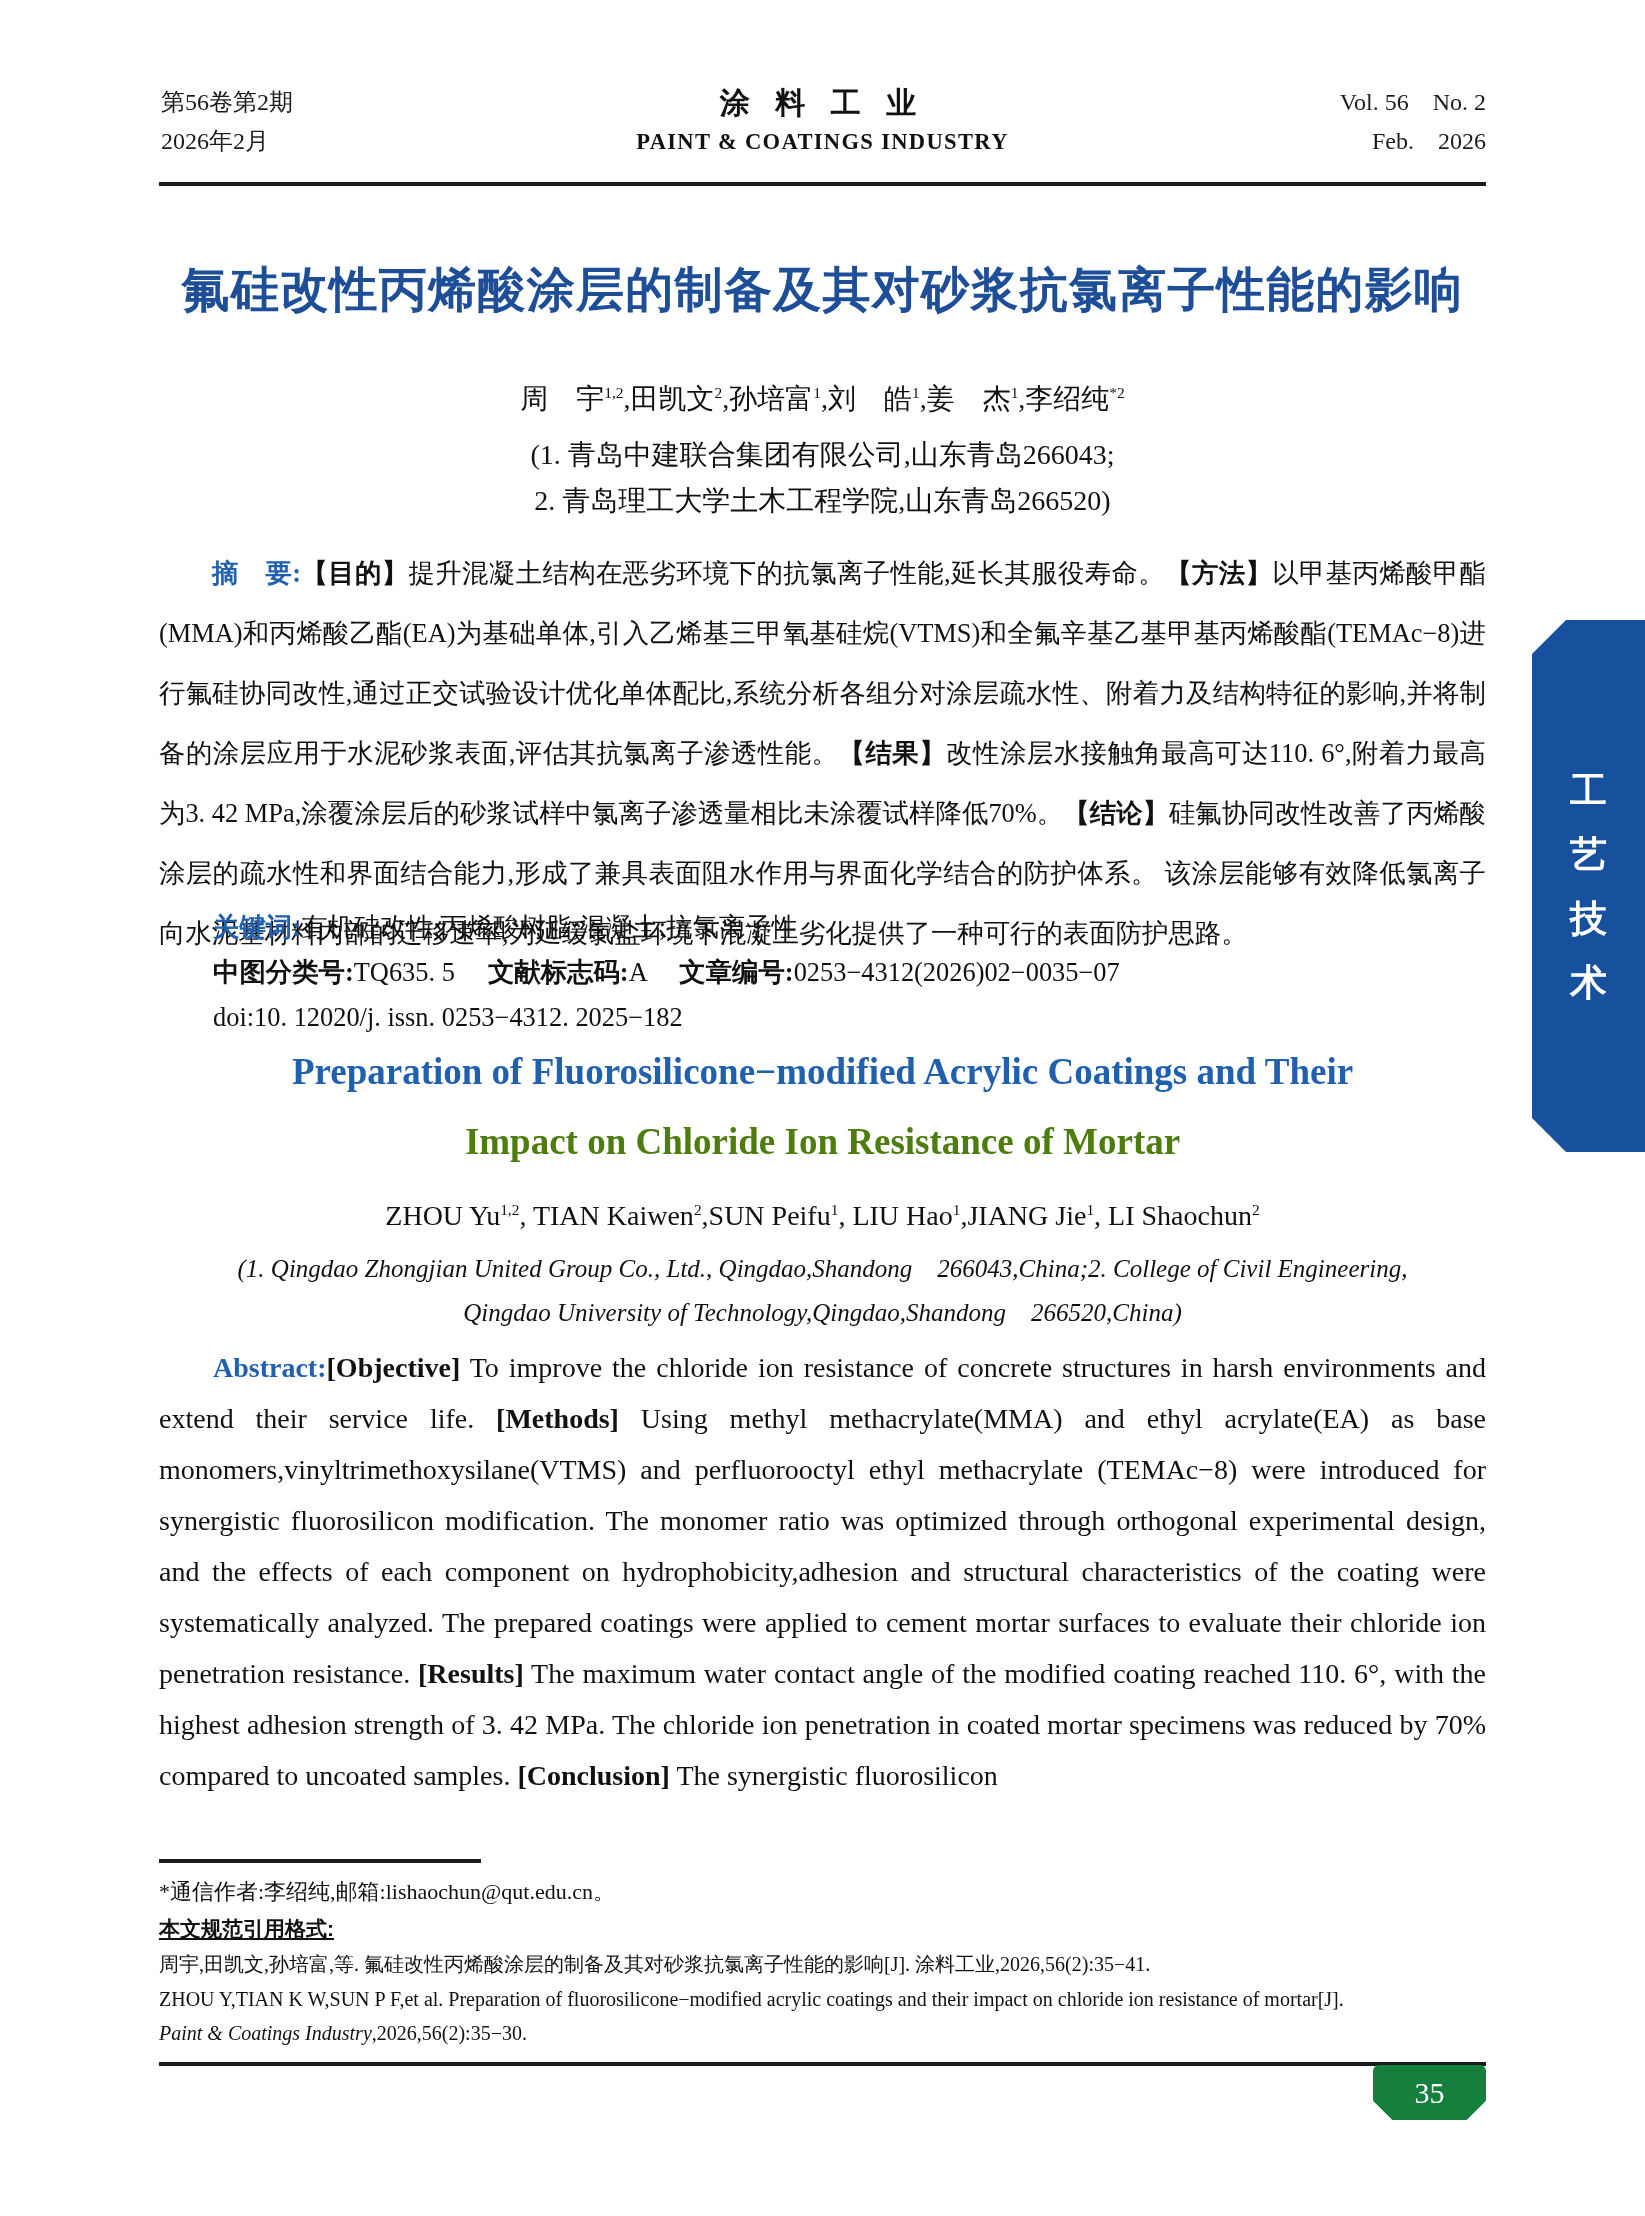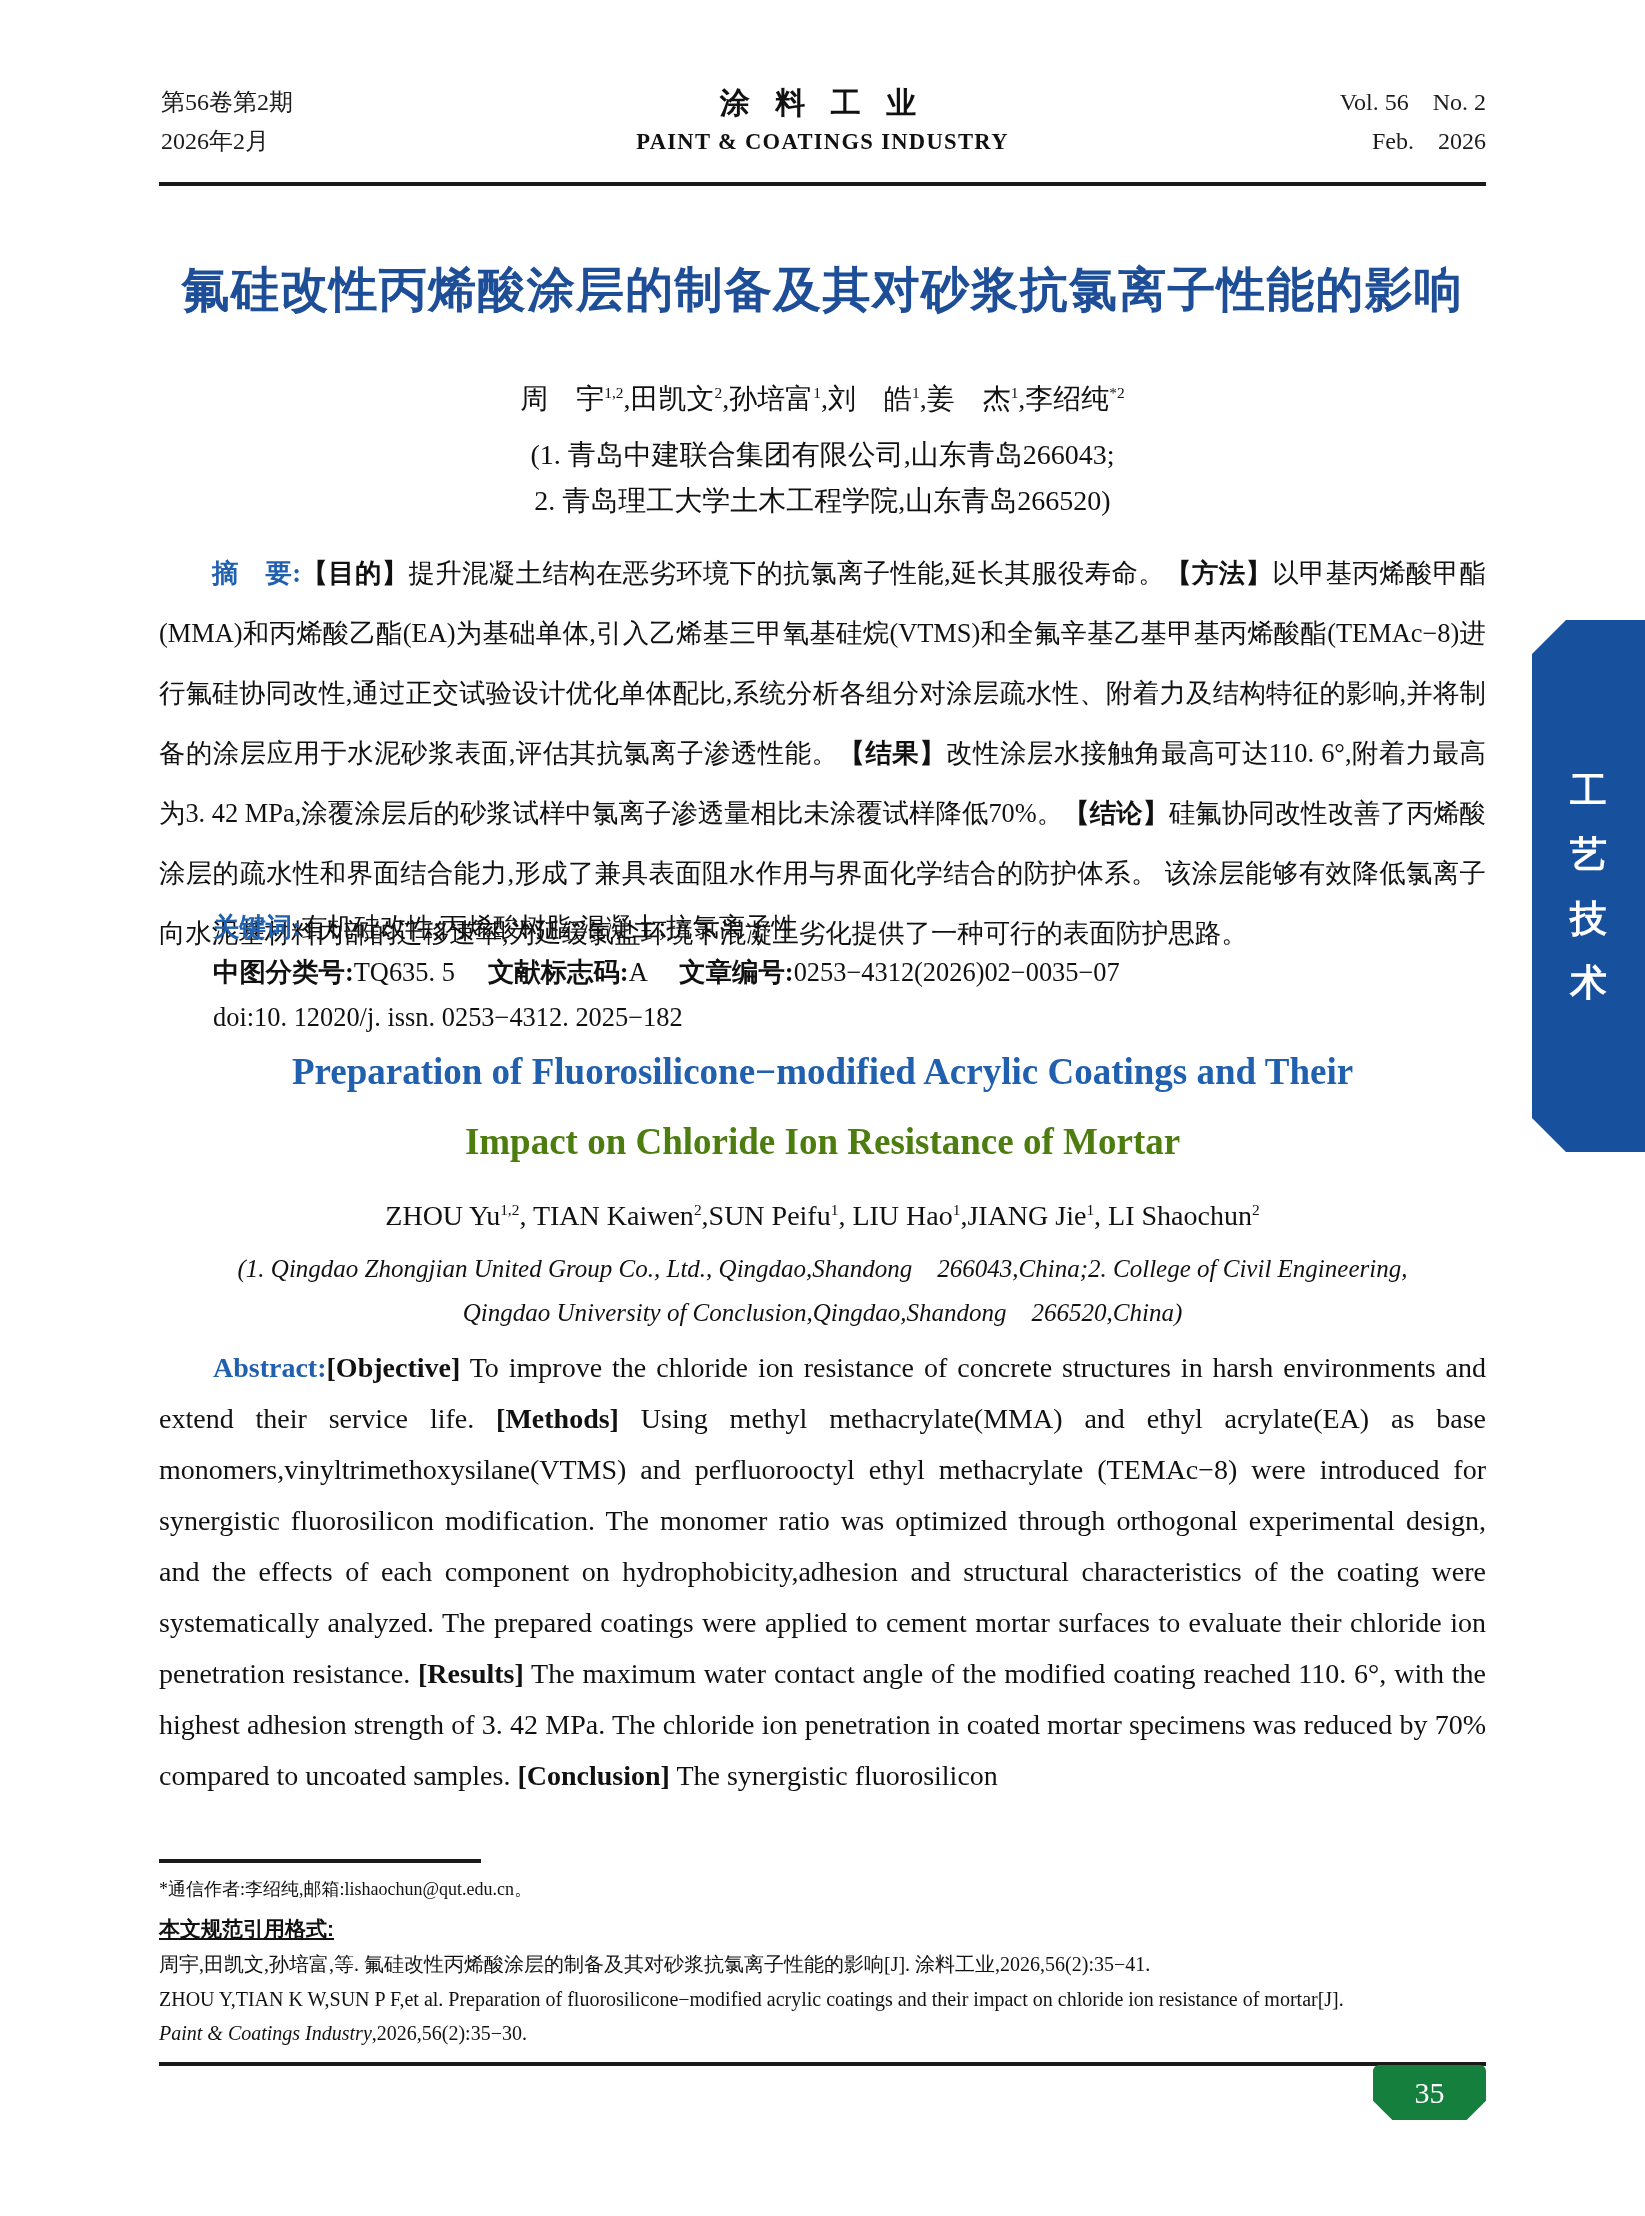--- a/index.html
+++ b/index.html
@@ -36,21 +36,21 @@
 
   .title-en{left:159px;width:1327px;font-size:37px;font-weight:700;}
   .authors-en{left:159px;top:1200px;width:1327px;font-size:28px;}
   .affil-en{left:159px;width:1327px;font-size:25px;font-style:italic;}
 
   .abstract-en{left:159px;top:1342px;width:1327px;font-size:28px;line-height:51px;text-indent:54px;}
 
   
   .fn-rule{left:159px;top:1859px;width:322px;height:3.9px;}
   .fn-line{left:159px;width:1327px;}
-  .fn-corr{top:1877px;font-size:18px;}
+  .fn-corr{top:1877px;font-size:22px;}
   .fn-head{top:1915px;font-size:21px;font-weight:700;text-decoration:underline;}
   .fn-cit{font-size:20px;line-height:26px;}
 
   
   .bottom-rule{left:159px;top:2062px;width:1327px;height:3.9px;}
   .page-box{
     left:1373px;top:2065px;width:113px;height:55px;
     clip-path:polygon(0 0,100% 0,100% calc(100% - 19.3px),calc(100% - 19.3px) 100%,19.3px 100%,0 calc(100% - 19.3px));
     display:flex;align-items:center;justify-content:center;
     color:#fff;font-size:30px;
@@ -102,21 +102,21 @@
   <div class="abs abstract-cn justify"><span class="seg-lb" style="color: rgb(33, 96, 174);">摘　要:</span><span class="seg-b">【目的】</span><span class="seg-t">提升混凝土结构在恶劣环境下的抗氯离子性能,延长其服役寿命。</span><span class="seg-b">【方法】</span><span class="seg-t">以甲基丙烯酸甲酯(MMA)和丙烯酸乙酯(EA)为基础单体,引入乙烯基三甲氧基硅烷(VTMS)和全氟辛基乙基甲基丙烯酸酯(TEMAc−8)进行氟硅协同改性,通过正交试验设计优化单体配比,系统分析各组分对涂层疏水性、附着力及结构特征的影响,并将制备的涂层应用于水泥砂浆表面,评估其抗氯离子渗透性能。</span><span class="seg-b">【结果】</span><span class="seg-t">改性涂层水接触角最高可达110. 6°,附着力最高为3. 42 MPa,涂覆涂层后的砂浆试样中氯离子渗透量相比未涂覆试样降低70%。</span><span class="seg-b">【结论】</span><span class="seg-t">硅氟协同改性改善了丙烯酸涂层的疏水性和界面结合能力,形成了兼具表面阻水作用与界面化学结合的防护体系。 该涂层能够有效降低氯离子向水泥基材料内部的迁移速率,为延缓氯盐环境下混凝土劣化提供了一种可行的表面防护思路。</span></div>
 
   <div class="abs meta-line" style="top:908px;"><span class="seg-lb" style="color: rgb(33, 96, 174);">关键词:</span><span class="seg-t">有机硅改性;丙烯酸树脂;混凝土;抗氯离子性</span></div>
   <div class="abs meta-line" style="top:953px;"><span class="seg-b">中图分类号:</span><span class="seg-t">TQ635. 5</span><span class="seg-t">　 </span><span class="seg-b">文献标志码:</span><span class="seg-t">A</span><span class="seg-t">　 </span><span class="seg-b">文章编号:</span><span class="seg-t">0253−4312(2026)02−0035−07</span></div>
   <div class="abs meta-line pre" style="top:998px;">doi:10. 12020/j. issn. 0253−4312. 2025−182</div>
 
   <div class="abs title-en center" style="top:1050px;color:#2160ae;">Preparation of Fluorosilicone−modified Acrylic Coatings and Their</div>
   <div class="abs title-en center" style="top:1120px;color:#4d7c0f;">Impact on Chloride Ion Resistance of Mortar</div>
   <div class="abs authors-en center"><span class="seg-t">ZHOU Yu</span><span class="seg-sup">1,2</span><span class="seg-t">, TIAN Kaiwen</span><span class="seg-sup">2</span><span class="seg-t">,SUN Peifu</span><span class="seg-sup">1</span><span class="seg-t">, LIU Hao</span><span class="seg-sup">1</span><span class="seg-t">,JIANG Jie</span><span class="seg-sup">1</span><span class="seg-t">, LI Shaochun</span><span class="seg-sup">2</span></div>
   <div class="abs affil-en center" style="top:1252px;">(1. Qingdao Zhongjian United Group Co., Ltd., Qingdao,Shandong　266043,China;2. College of Civil Engineering,</div>
-  <div class="abs affil-en center" style="top:1296px;">Qingdao University of Conclusion,Qingdao,Shandong　266520,China)</div>
+  <div class="abs affil-en center" style="top:1296px;">Qingdao University of Technology,Qingdao,Shandong　266520,China)</div>
 
   <div class="abs abstract-en justify"><span class="seg-lb" style="color: rgb(33, 96, 174);">Abstract:</span><span class="seg-b">[Objective]</span><span class="seg-t"> To improve the chloride ion resistance of concrete structures in harsh environments and extend their service life. </span><span class="seg-b">[Methods]</span><span class="seg-t"> Using methyl methacrylate(MMA) and ethyl acrylate(EA) as base monomers,vinyltrimethoxysilane(VTMS) and perfluorooctyl ethyl methacrylate (TEMAc−8) were introduced for synergistic fluorosilicon modification. The monomer ratio was optimized through orthogonal experimental design, and the effects of each component on hydrophobicity,adhesion and structural characteristics of the coating were systematically analyzed. The prepared coatings were applied to cement mortar surfaces to evaluate their chloride ion penetration resistance. </span><span class="seg-b">[Results]</span><span class="seg-t"> The maximum water contact angle of the modified coating reached 110. 6°, with the highest adhesion strength of 3. 42 MPa. The chloride ion penetration in coated mortar specimens was reduced by 70% compared to uncoated samples. </span><span class="seg-b">[Conclusion]</span><span class="seg-t"> The synergistic fluorosilicon</span></div>
 
   <div class="abs rule fn-rule"></div>
   <div class="abs fn-line fn-corr">*通信作者:李绍纯,邮箱:lishaochun@qut.edu.cn。</div>
   <div class="abs fn-line fn-head sans">本文规范引用格式:</div>
   <div class="abs fn-line fn-cit" style="top:1951px;">周宇,田凯文,孙培富,等. 氟硅改性丙烯酸涂层的制备及其对砂浆抗氯离子性能的影响[J]. 涂料工业,2026,56(2):35−41.</div>
   <div class="abs fn-line fn-cit" style="top:1986px;">ZHOU  Y,TIAN  K  W,SUN  P  F,et al. Preparation of fluorosilicone−modified acrylic coatings and their impact on chloride ion resistance of mortar[J].</div>
   <div class="abs fn-line fn-cit" style="top:2020px;"><span class="seg-i">Paint &amp; Coatings Industry</span><span class="seg-t">,2026,56(2):35−30.</span></div>
 

